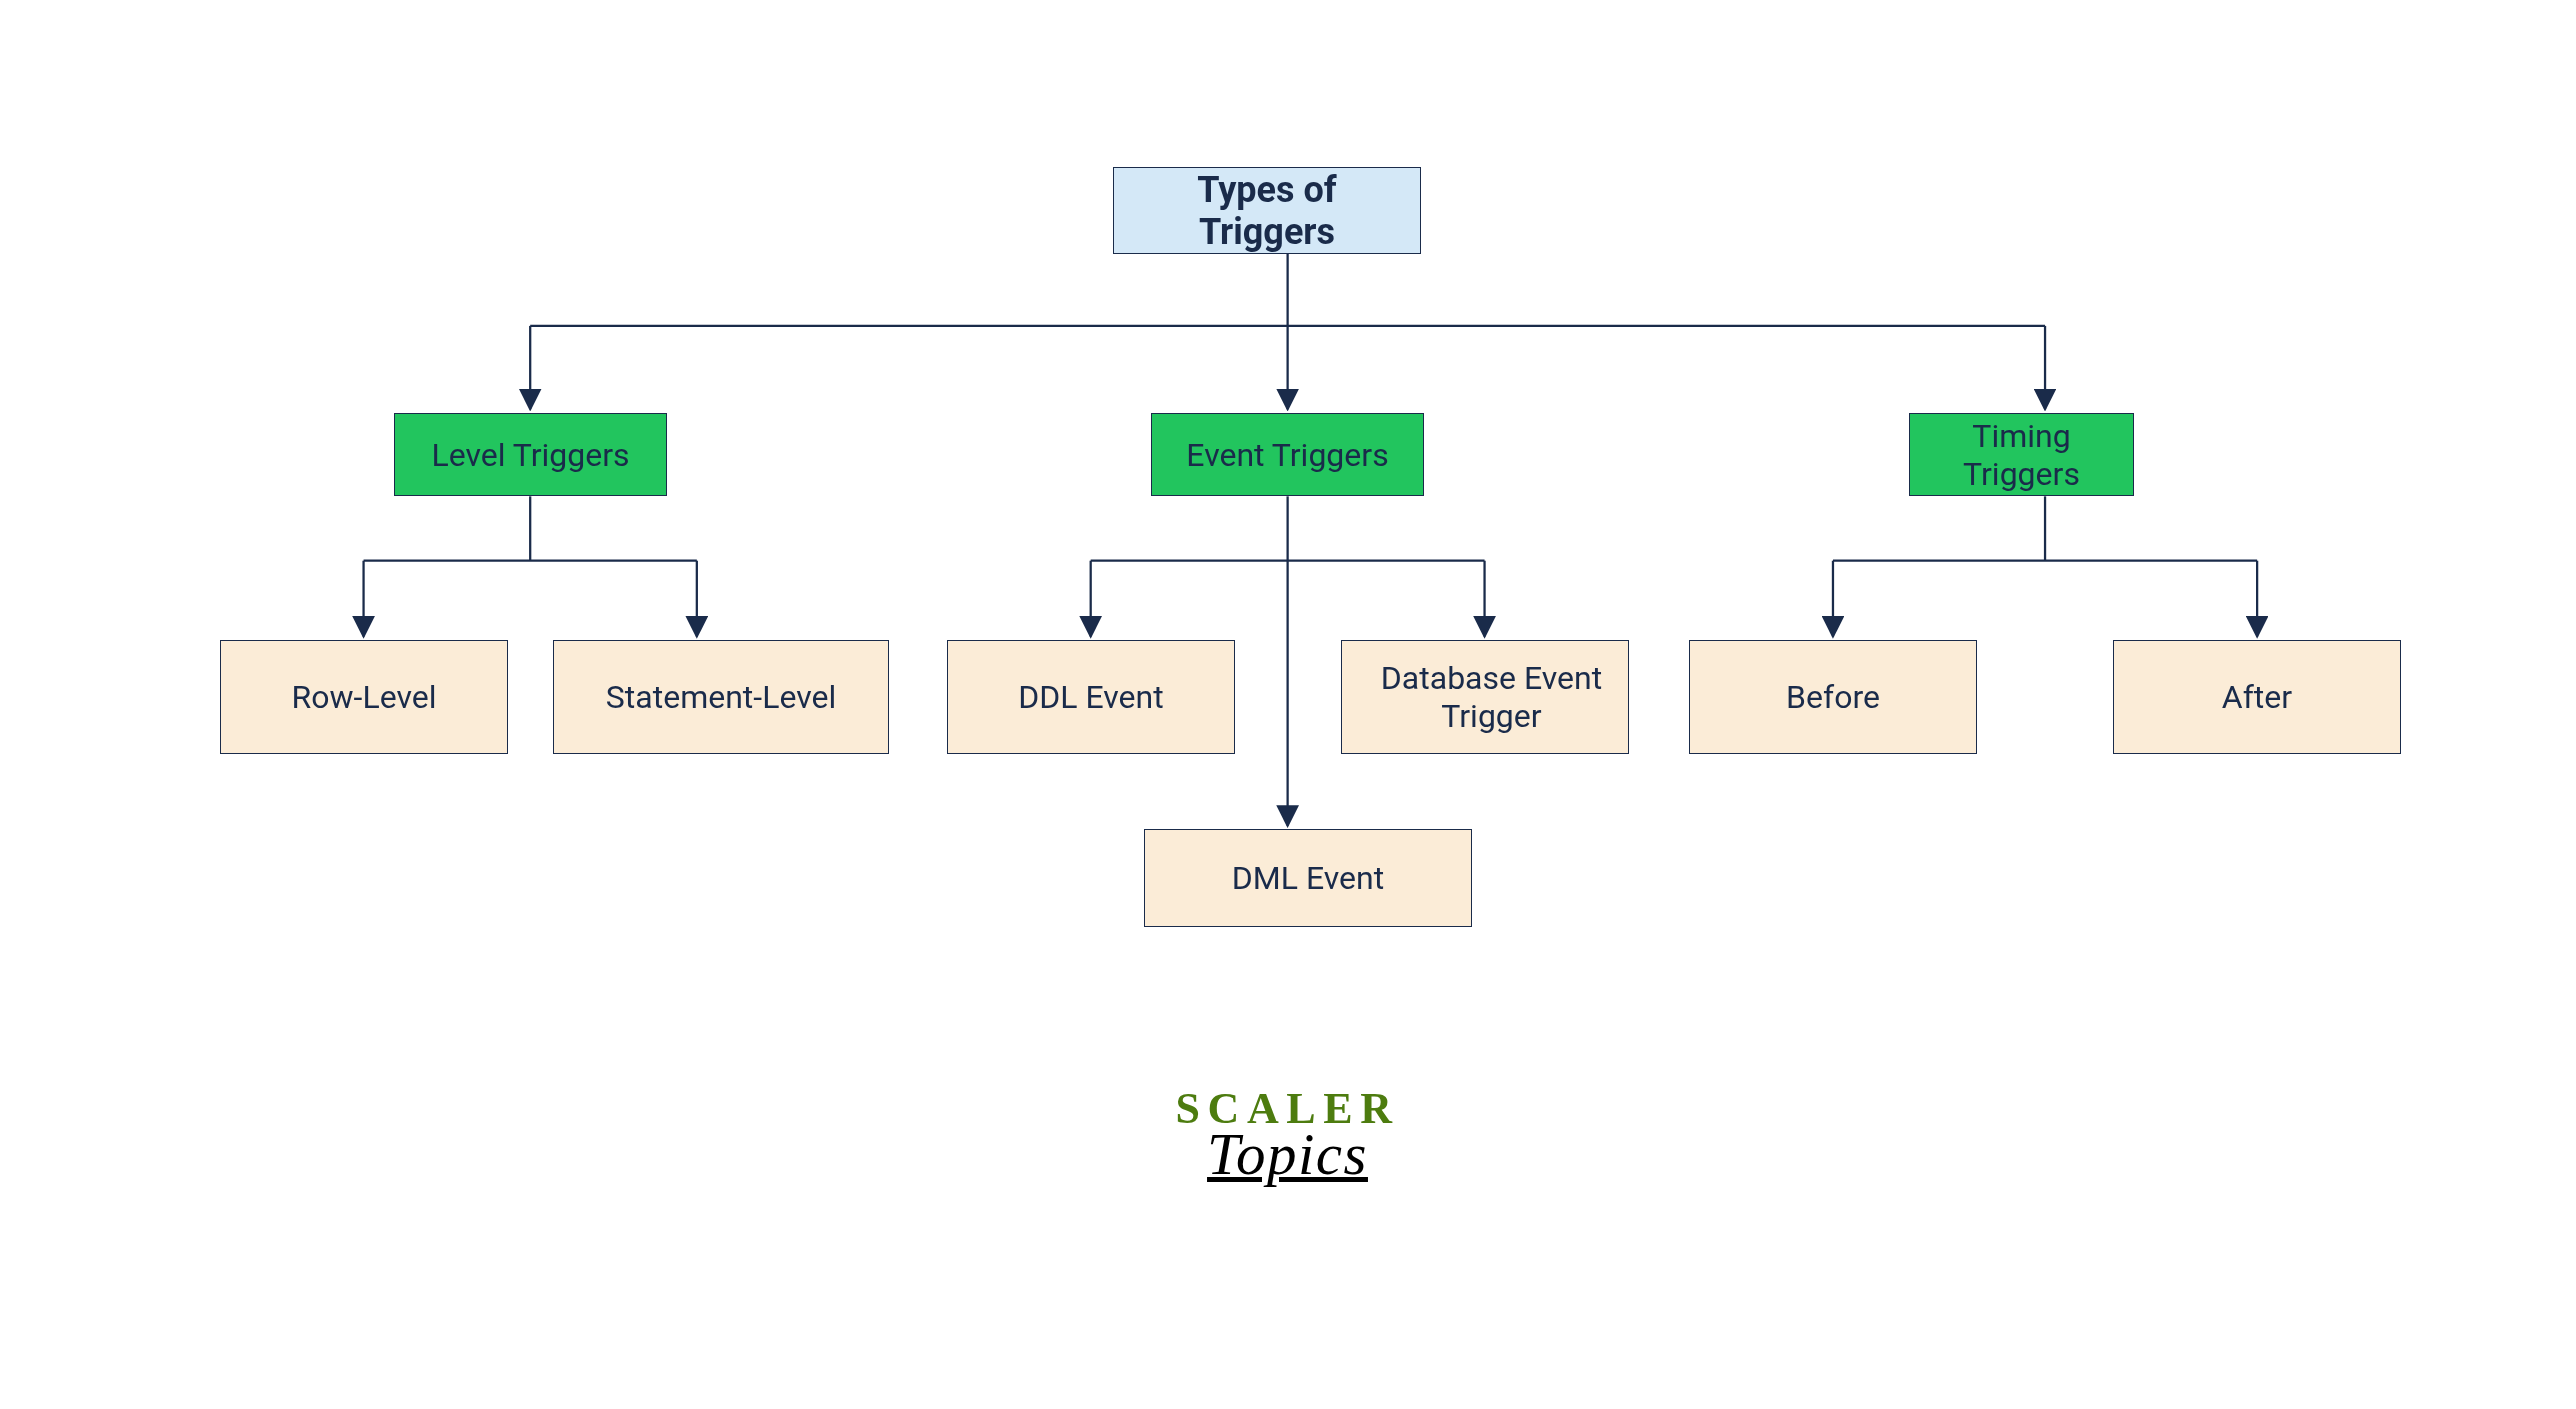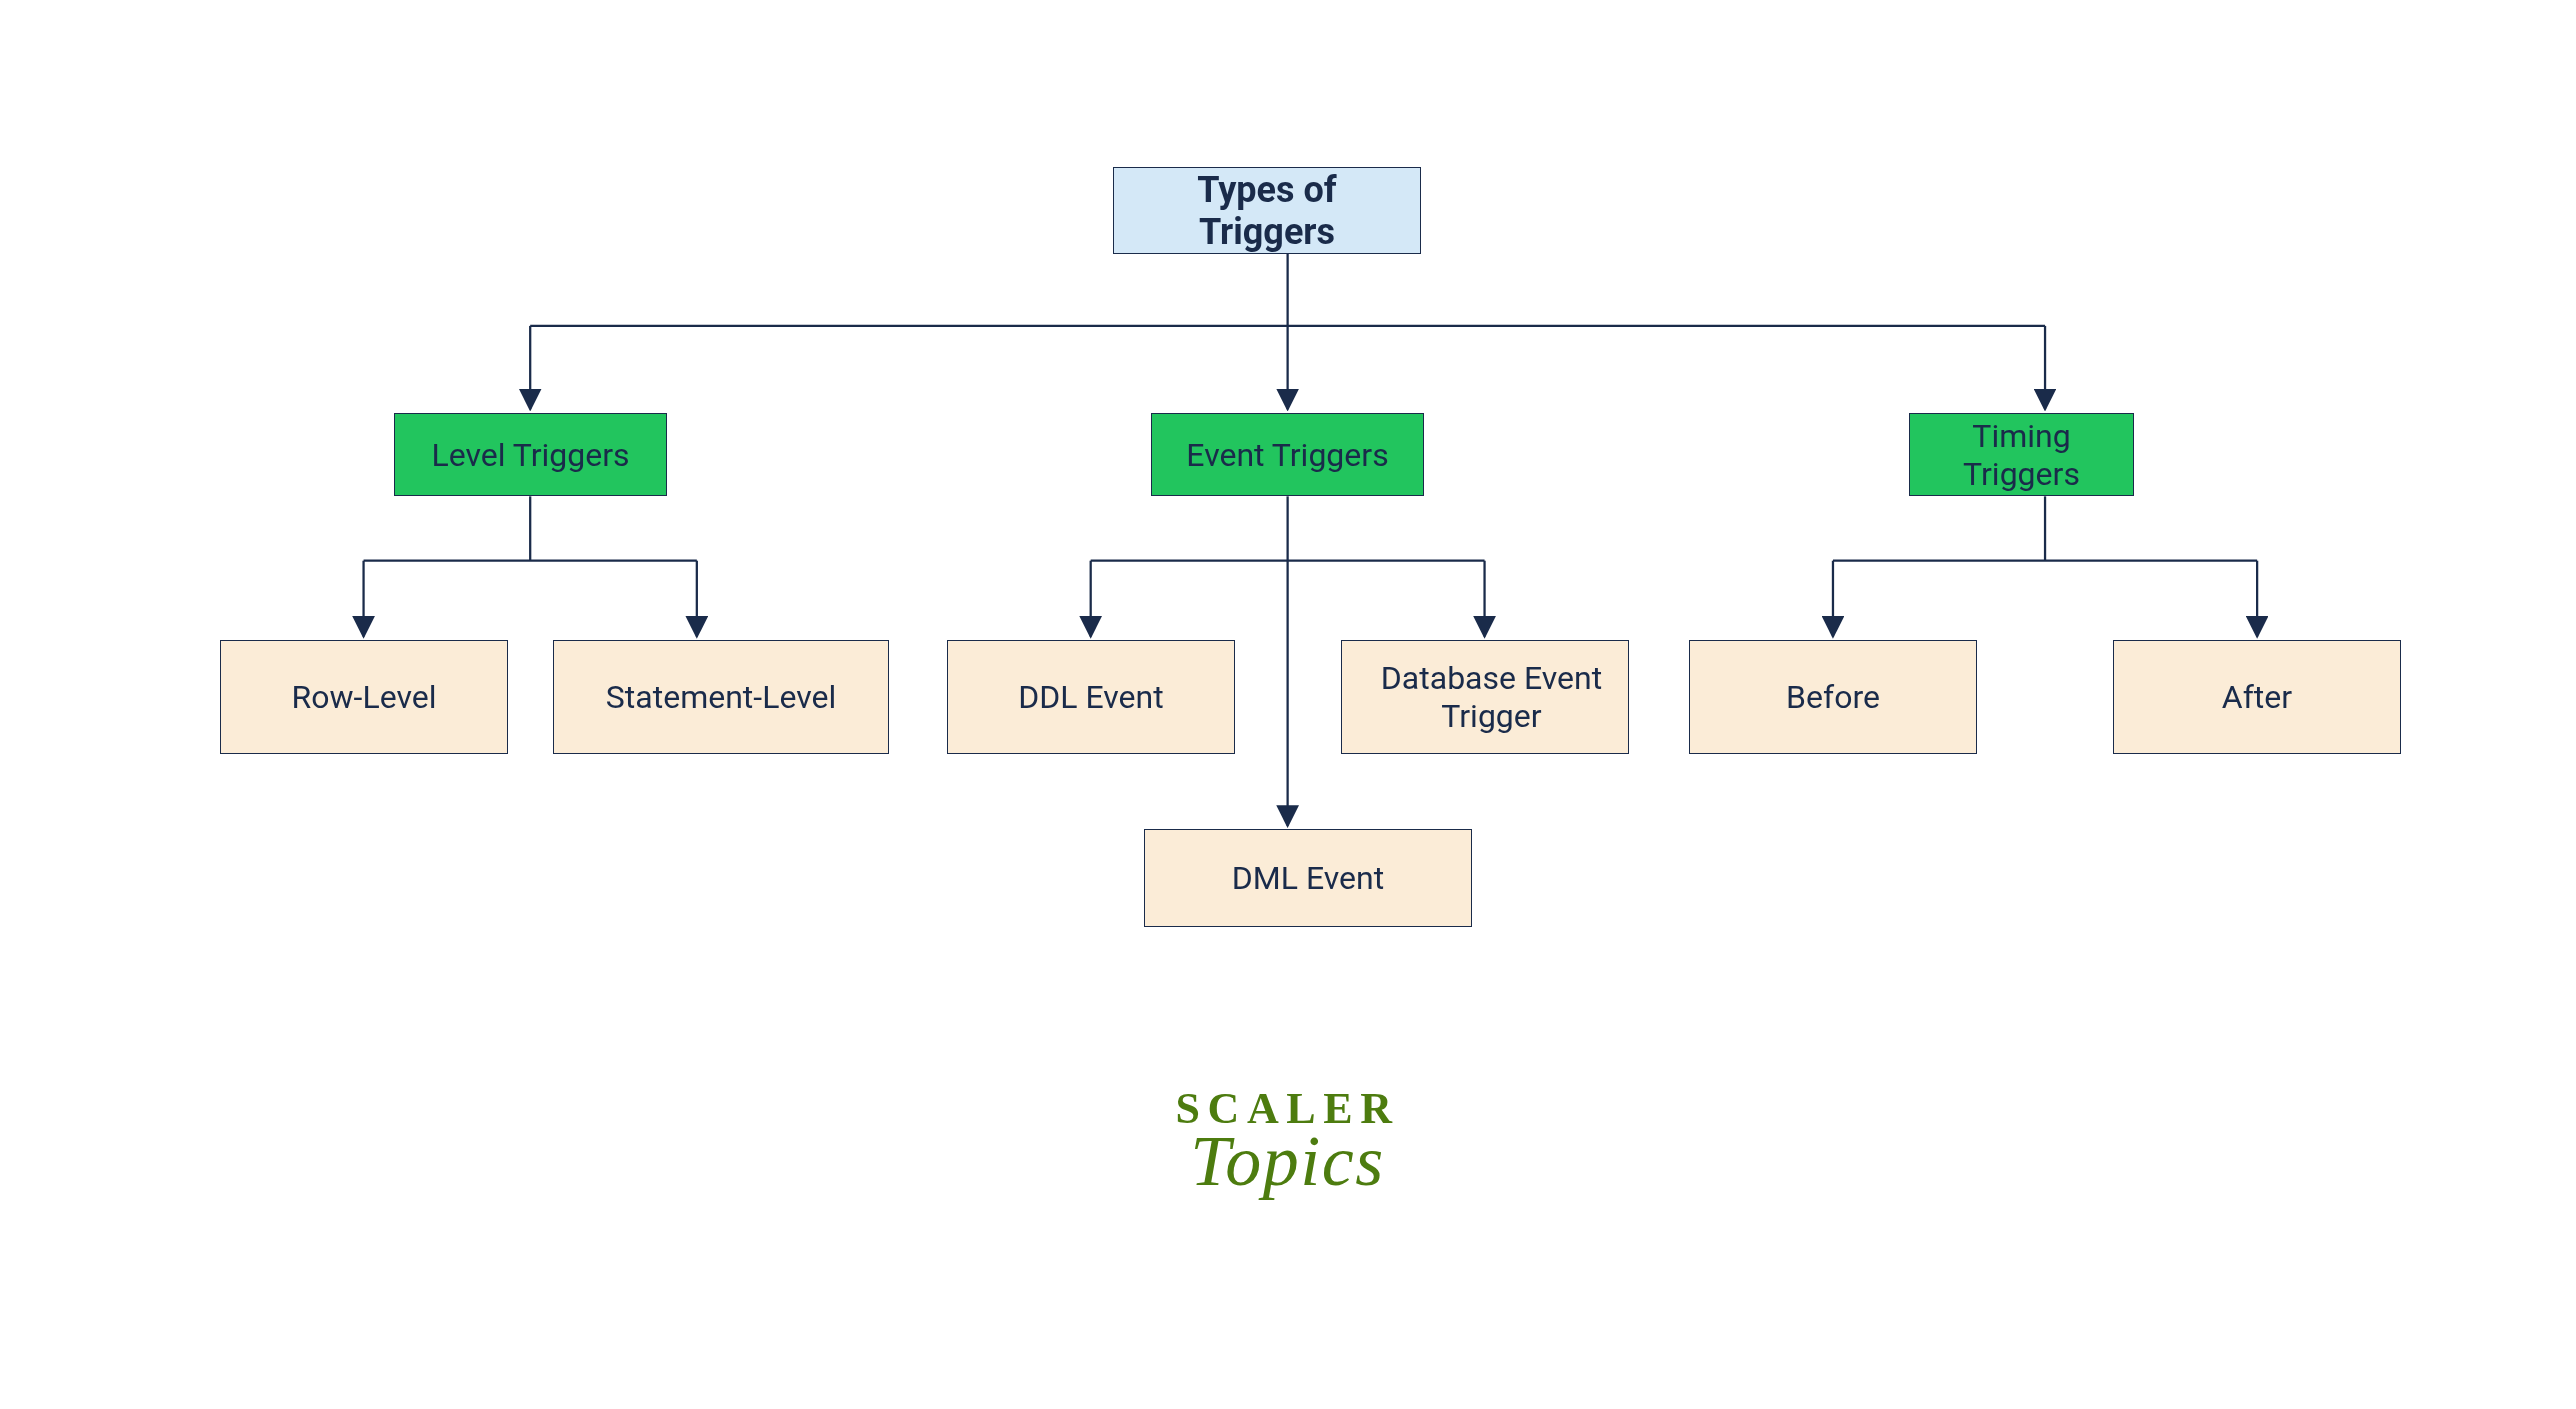--- a/index.html
+++ b/index.html
@@ -50,25 +50,26 @@
   }
   .logo .scaler {
     font-weight: 800;
     font-size: 44px;
     letter-spacing: 7.6px;
     color: #4d7c0f;
     font-family: Liberation Serif, serif;
   }
   .logo .topics {
     font-family: "Brush Script MT", cursive;
-    font-size: 72px;
-    color: #4d7c0f;
+    font-size: 59px;
+    color: #000000;
     margin-top: -13.6px;
     letter-spacing: 1.5px;
     font-style: italic;
+    text-decoration: underline;
   }
 </style>
 </head>
 <body>
 
 <div class="diagram">
 
   <svg class="connectors" viewBox="0 0 3401 1861" width="2576" height="1410">
     <defs>
       <marker id="arrow" viewBox="0 0 10 10" refX="9" refY="5" markerWidth="10" markerHeight="10" orient="auto-start-reverse">

